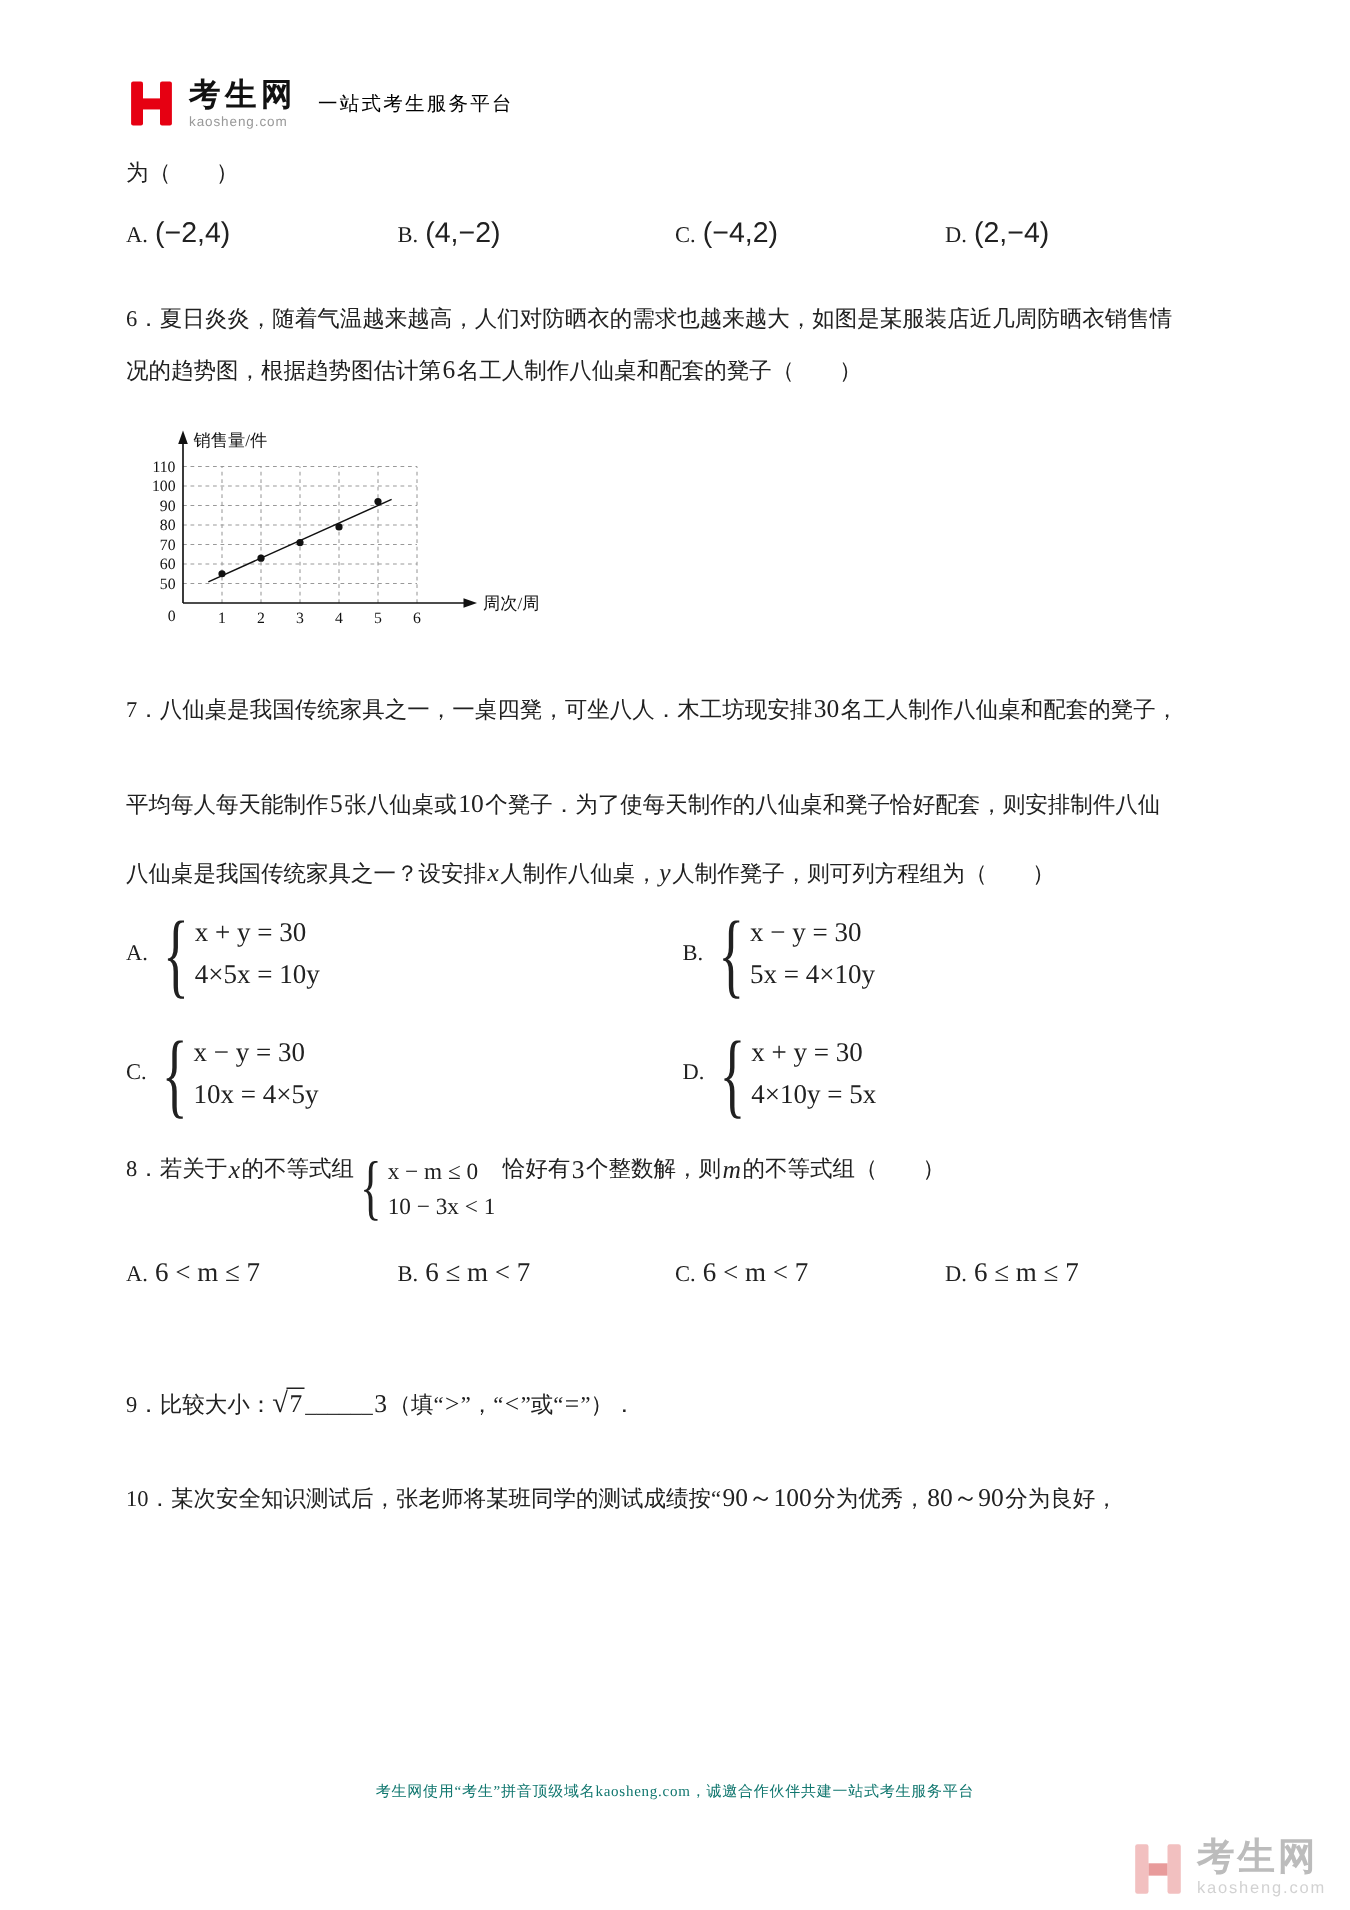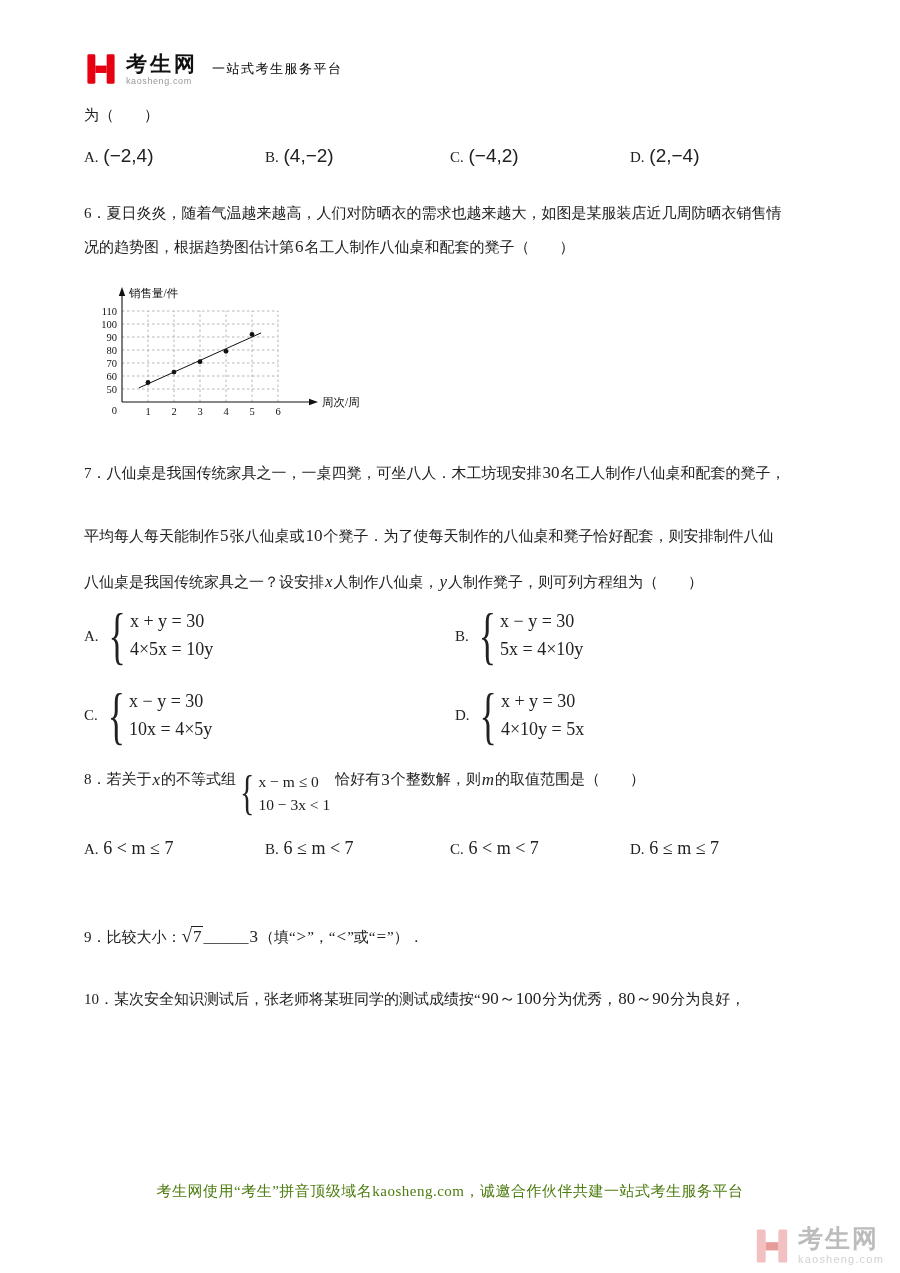--- a/index.html
+++ b/index.html
@@ -60,21 +60,21 @@
 
   .para-q9{margin-top:66px}
   .para-q10{margin-top:40px}
 
   .sqrt{font-family:"Liberation Serif",serif;font-size:17px;white-space:nowrap}
   .sqrt .rsign{font-size:19px}
   .sqrt .rad{display:inline-block;border-top:1.3px solid #222;padding:0 2px;margin-left:-1px;line-height:1.15}
 
   
   .footer{position:absolute;left:0;right:0;bottom:72px;text-align:center;
-          font-size:15px;color:#4d7c0f;letter-spacing:.5px}
+          font-size:10px;color:#0f766e;letter-spacing:.5px}
   .watermark{position:absolute;right:16px;bottom:8px;display:flex;align-items:center;gap:7px}
   .wm-icon{width:38px;height:38px}
   .wm-name{font-size:25px;font-weight:bold;color:#bcbcbc;letter-spacing:2px;line-height:1;
            font-family:"Liberation Sans",sans-serif}
   .wm-domain{font-size:11px;color:#d2d2d2;letter-spacing:1.2px;margin-top:2px;
              font-family:"Liberation Sans",sans-serif}
 
   
   svg text{font-family:"Liberation Serif",serif;fill:#111}
   .grid-line{stroke:#999;stroke-width:.7;stroke-dasharray:2.5 2.5}
@@ -215,21 +215,21 @@
         <span class="brace">{</span>
         <span class="rows">
           <span class="row seg-m">x − m ≤ 0</span>
           <span class="row seg-m">10 − 3x &lt; 1</span>
         </span>
       </span>
       <span class="seg-cn">恰好有</span>
       <span class="seg-m">3</span>
       <span class="seg-cn">个整数解，则</span>
       <span class="seg-mi">m</span>
-      <span class="seg-cn">的取值范围是（　　）</span>
+      <span class="seg-cn">的不等式组（　　）</span>
     </div>
 
   <div class="opt-row row-q8">
     <span class="opt"><span class="seg-cn">A. </span><span class="seg-m">6 &lt; m ≤ 7</span></span>
     <span class="opt"><span class="seg-cn">B. </span><span class="seg-m">6 ≤ m &lt; 7</span></span>
     <span class="opt"><span class="seg-cn">C. </span><span class="seg-m">6 &lt; m &lt; 7</span></span>
     <span class="opt"><span class="seg-cn">D. </span><span class="seg-m">6 ≤ m ≤ 7</span></span>
   </div>
 
 

